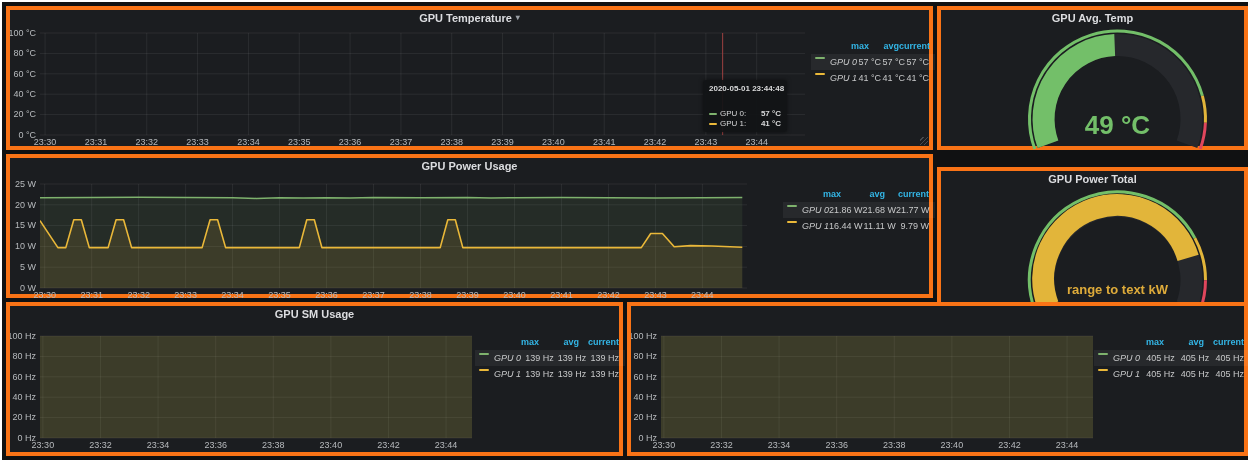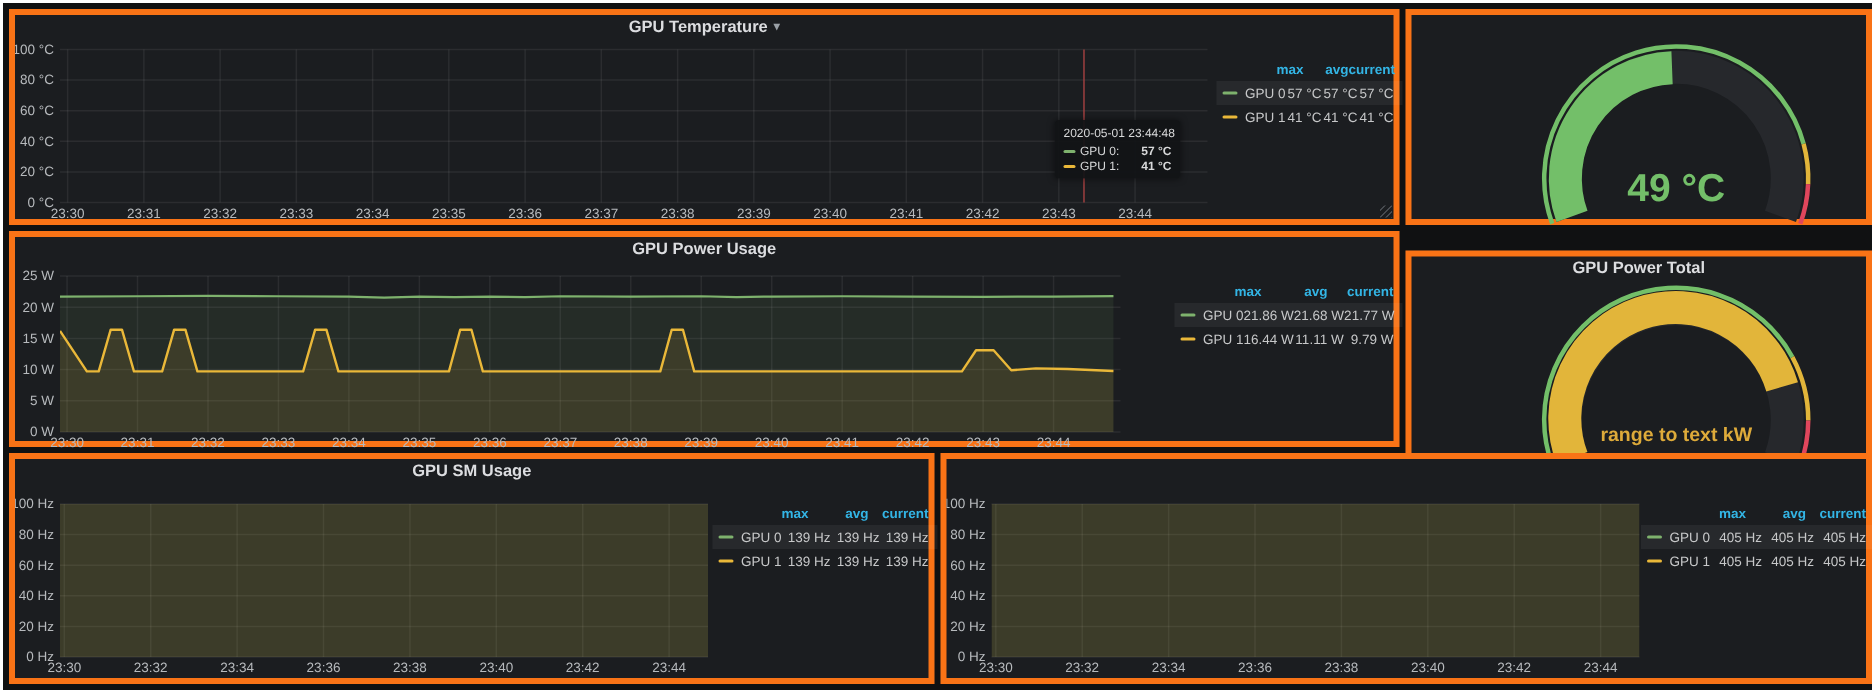--- a/index.html
+++ b/index.html
@@ -7,27 +7,27 @@
   .frame{position:absolute;left:2px;top:2px;width:1246px;height:458px;background:#101112;overflow:hidden;}
   .panel{position:absolute;background:#1b1d20;border:4px solid #f97316;box-sizing:border-box;}
   .panel-title{height:16px;display:flex;justify-content:center;align-items:center;gap:4px;font-size:11px;font-weight:600;color:#dcdde0;cursor:pointer;}
   .panel-title .caret{color:#9aa0a6;font-size:8px;line-height:1;}
   .panel-body{position:absolute;top:16px;left:0;right:0;bottom:0;display:flex;}
   .chart{flex:1;position:relative;}
   .legend{padding-top:12px;box-sizing:border-box;}
   .lg-temperature{width:124px;} .lg-power{width:152px;} .lg-sm_clocks{width:150px;} .lg-memory_clocks{width:156px;}
   .lg-row{display:flex;align-items:center;height:16px;padding:0 6px 0 4px;font-size:9px;color:#c7c8c9;}
   .lg-row.hl{background:rgba(255,255,255,0.055);}
-  .lg-name{flex:1;display:flex;align-items:center;white-space:nowrap;}
+  .lg-name{flex:1;display:flex;white-space:nowrap;font-style:italic;}
   .lg-val{text-align:right;white-space:nowrap;}
   .lg-hdr .lg-val{color:#33b5e5;font-weight:700;}
   .sw{display:inline-block;width:10px;height:2px;border-radius:1px;margin-right:5px;}
   svg text.tick{fill:#b7babd;font-size:9px;font-family:"Liberation Sans",sans-serif;}
   .tooltip{position:absolute;left:693px;top:54px;width:72px;background:rgba(17,19,22,0.93);border-radius:3px;padding:4px 6px;font-size:8px;color:#d8d9da;z-index:5;box-shadow:0 0 4px rgba(0,0,0,0.5);}
-  .tt-time{font-weight:400;margin-bottom:3px;white-space:nowrap;}
+  .tt-time{font-weight:700;margin-bottom:16px;white-space:nowrap;}
   .tt-row{display:flex;align-items:center;margin-top:1px;white-space:nowrap;}
   .tt-dash{display:inline-block;width:8px;height:2px;border-radius:1px;margin-right:3px;}
   .tt-val{font-weight:700;margin-left:auto;padding-left:6px;}
   .rhandle{position:absolute;right:1px;bottom:1px;width:8px;height:8px;cursor:nwse-resize;
     background:repeating-linear-gradient(135deg,transparent 0 2px,#53565b 2px 3px);opacity:.8;}
   .gauge{flex:1;position:relative;padding-left:22px;}
 </style>
 </head>
 <body>
 
@@ -120,20 +120,23 @@
             <span class="lg-val" style="width:30px">41 °C</span>
             <span class="lg-val" style="width:30px">41 °C</span>
             <span class="lg-val" style="width:30px">41 °C</span>
           </div>
         </div>
     </div>
     <div class="rhandle"></div>
   </div>
 
   <div class="panel" style="left:935px;top:4px;width:311px;height:144px">
+    <div class="panel-title">
+      <span>GPU Avg. Temp</span>
+    </div>
     <div class="panel-body">
       <div class="gauge" id="gauge-avg_temp"><svg width="309" height="126">
             <path d="M85.0,118.3A74,74 0 1 1 224.0,118.3" stroke="#26282c" stroke-width="22" fill="none"></path>
             <path d="M85.0,118.3A74,74 0 0 1 151.7,19.1" stroke="#73bf69" stroke-width="22" fill="none"></path>
             <path d="M71.8,123.1A88,88 0 1 1 239.4,69.9" stroke="#73bf69" stroke-width="3" fill="none"></path>
             <path d="M239.4,69.9A88,88 0 0 1 242.4,96.7" stroke="#e2b53a" stroke-width="3" fill="none"></path>
             <path d="M242.4,96.7A88,88 0 0 1 237.2,123.1" stroke="#e0465c" stroke-width="3" fill="none"></path>
             <text x="154.5" y="108" text-anchor="middle" fill="#73bf69" font-size="26" font-weight="bold" font-family="&quot;Liberation Sans&quot;, sans-serif">49 °C</text>
           </svg></div>
     </div>

